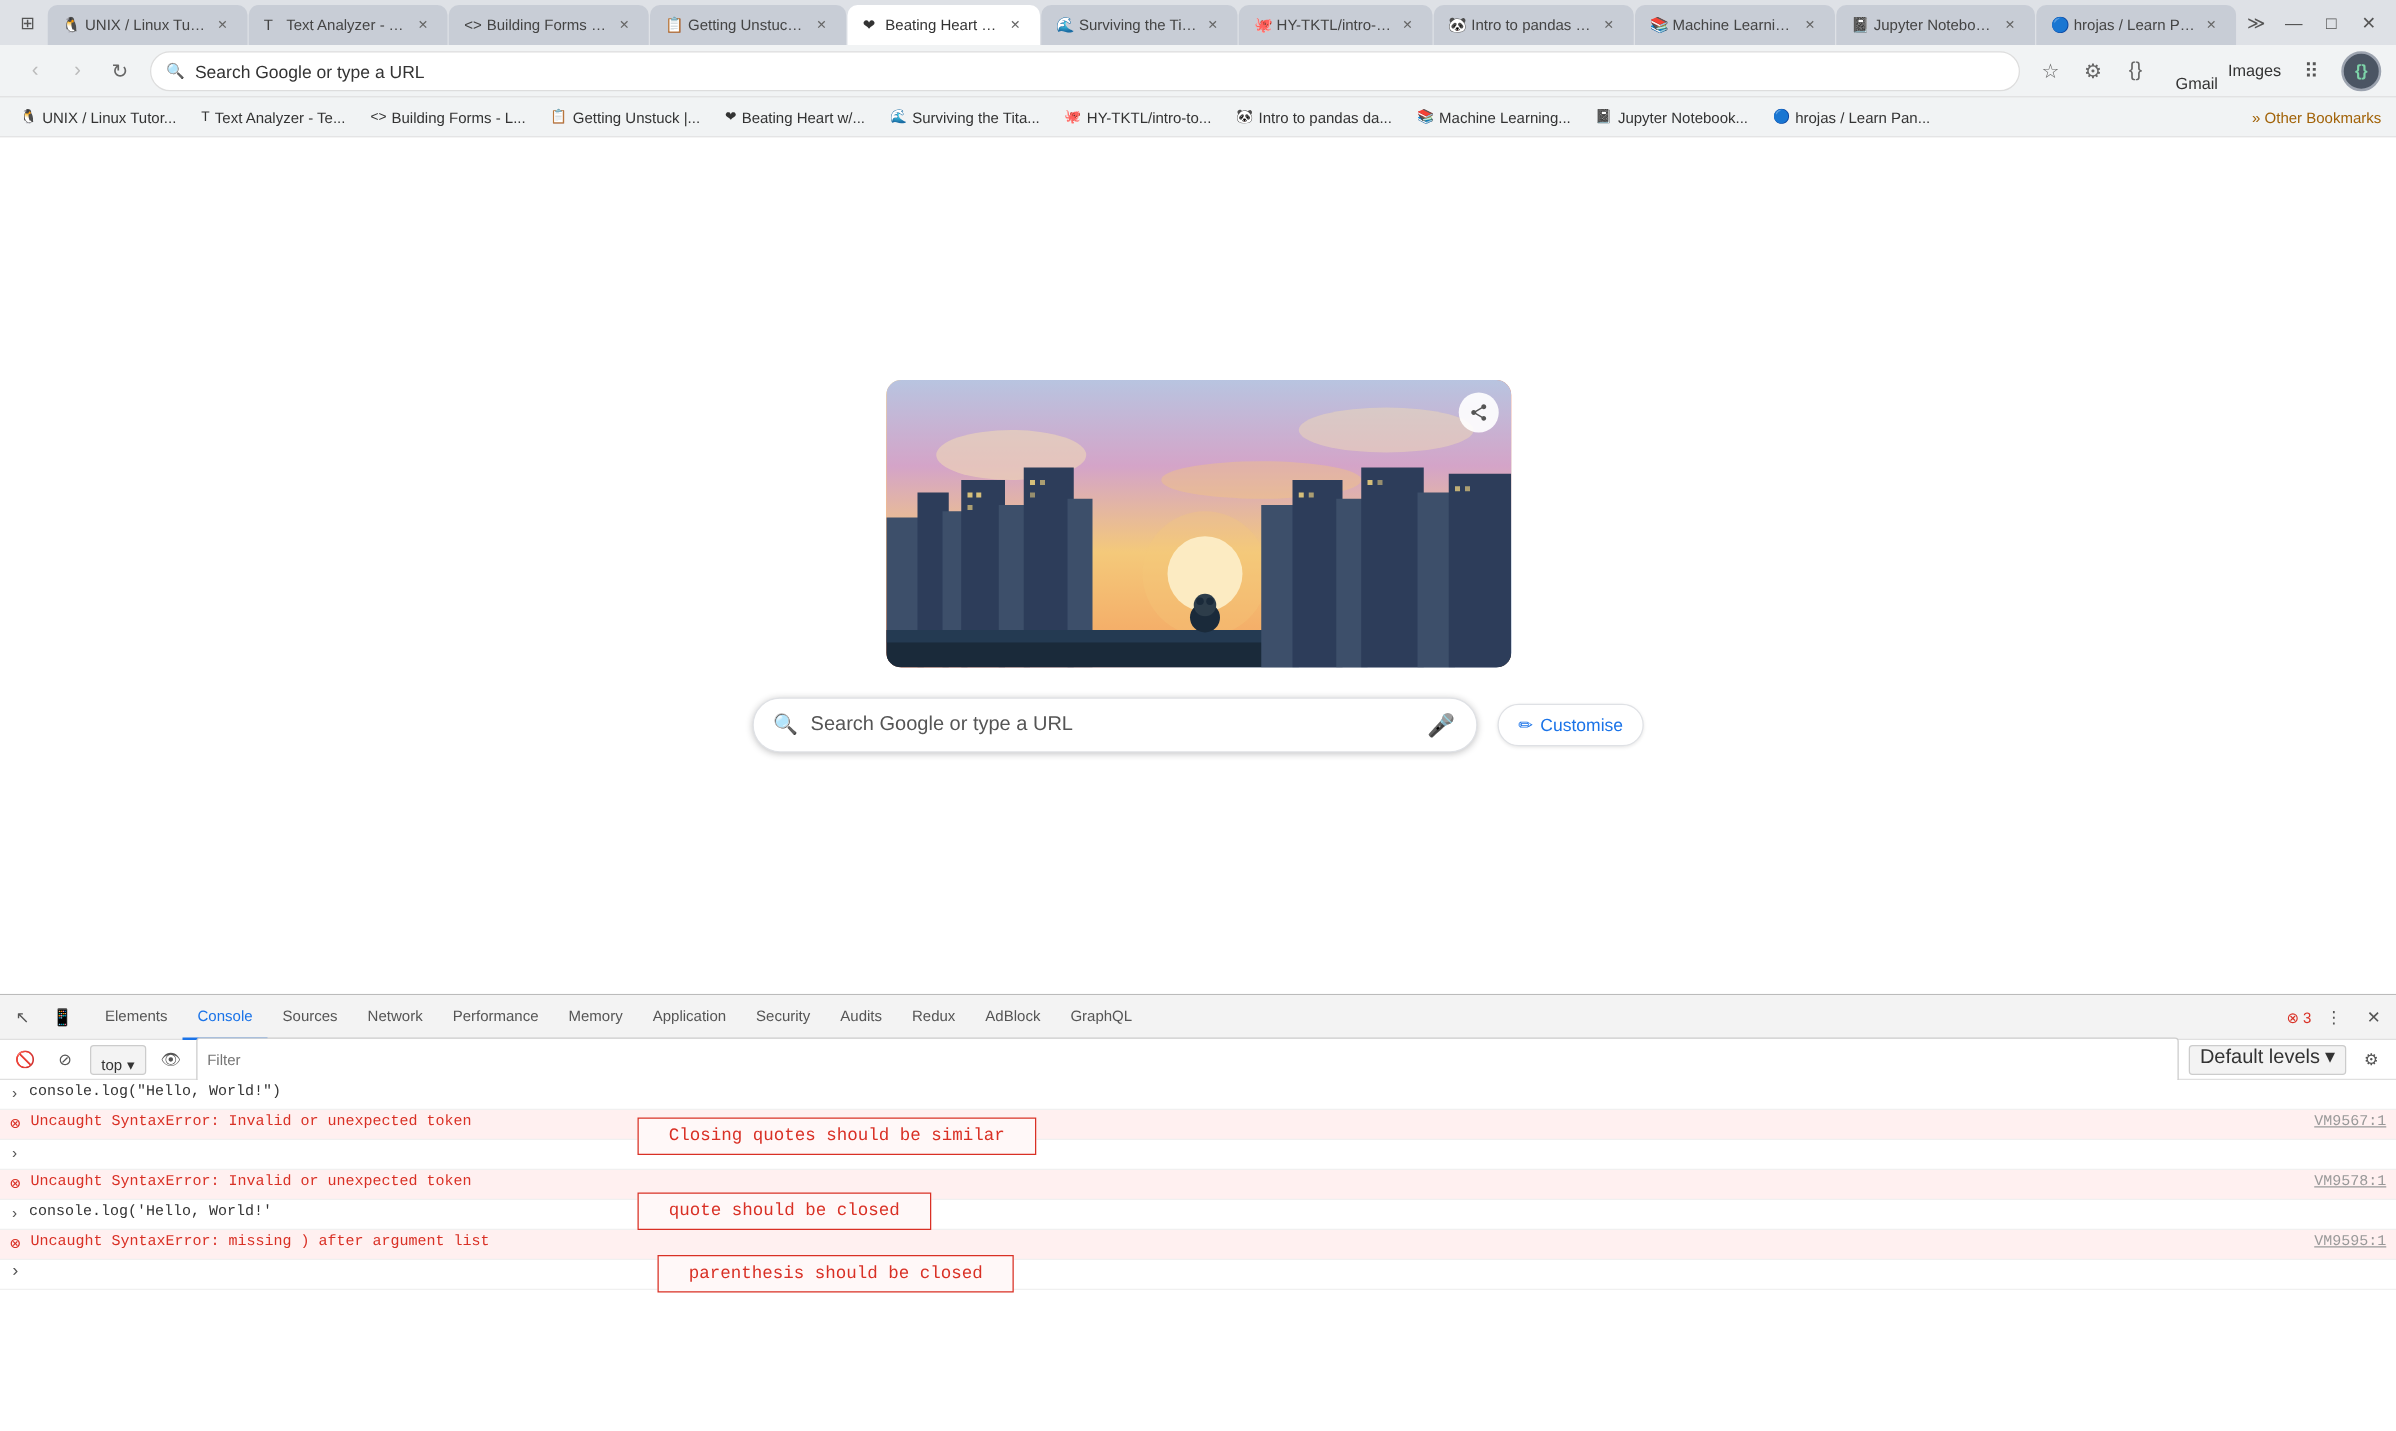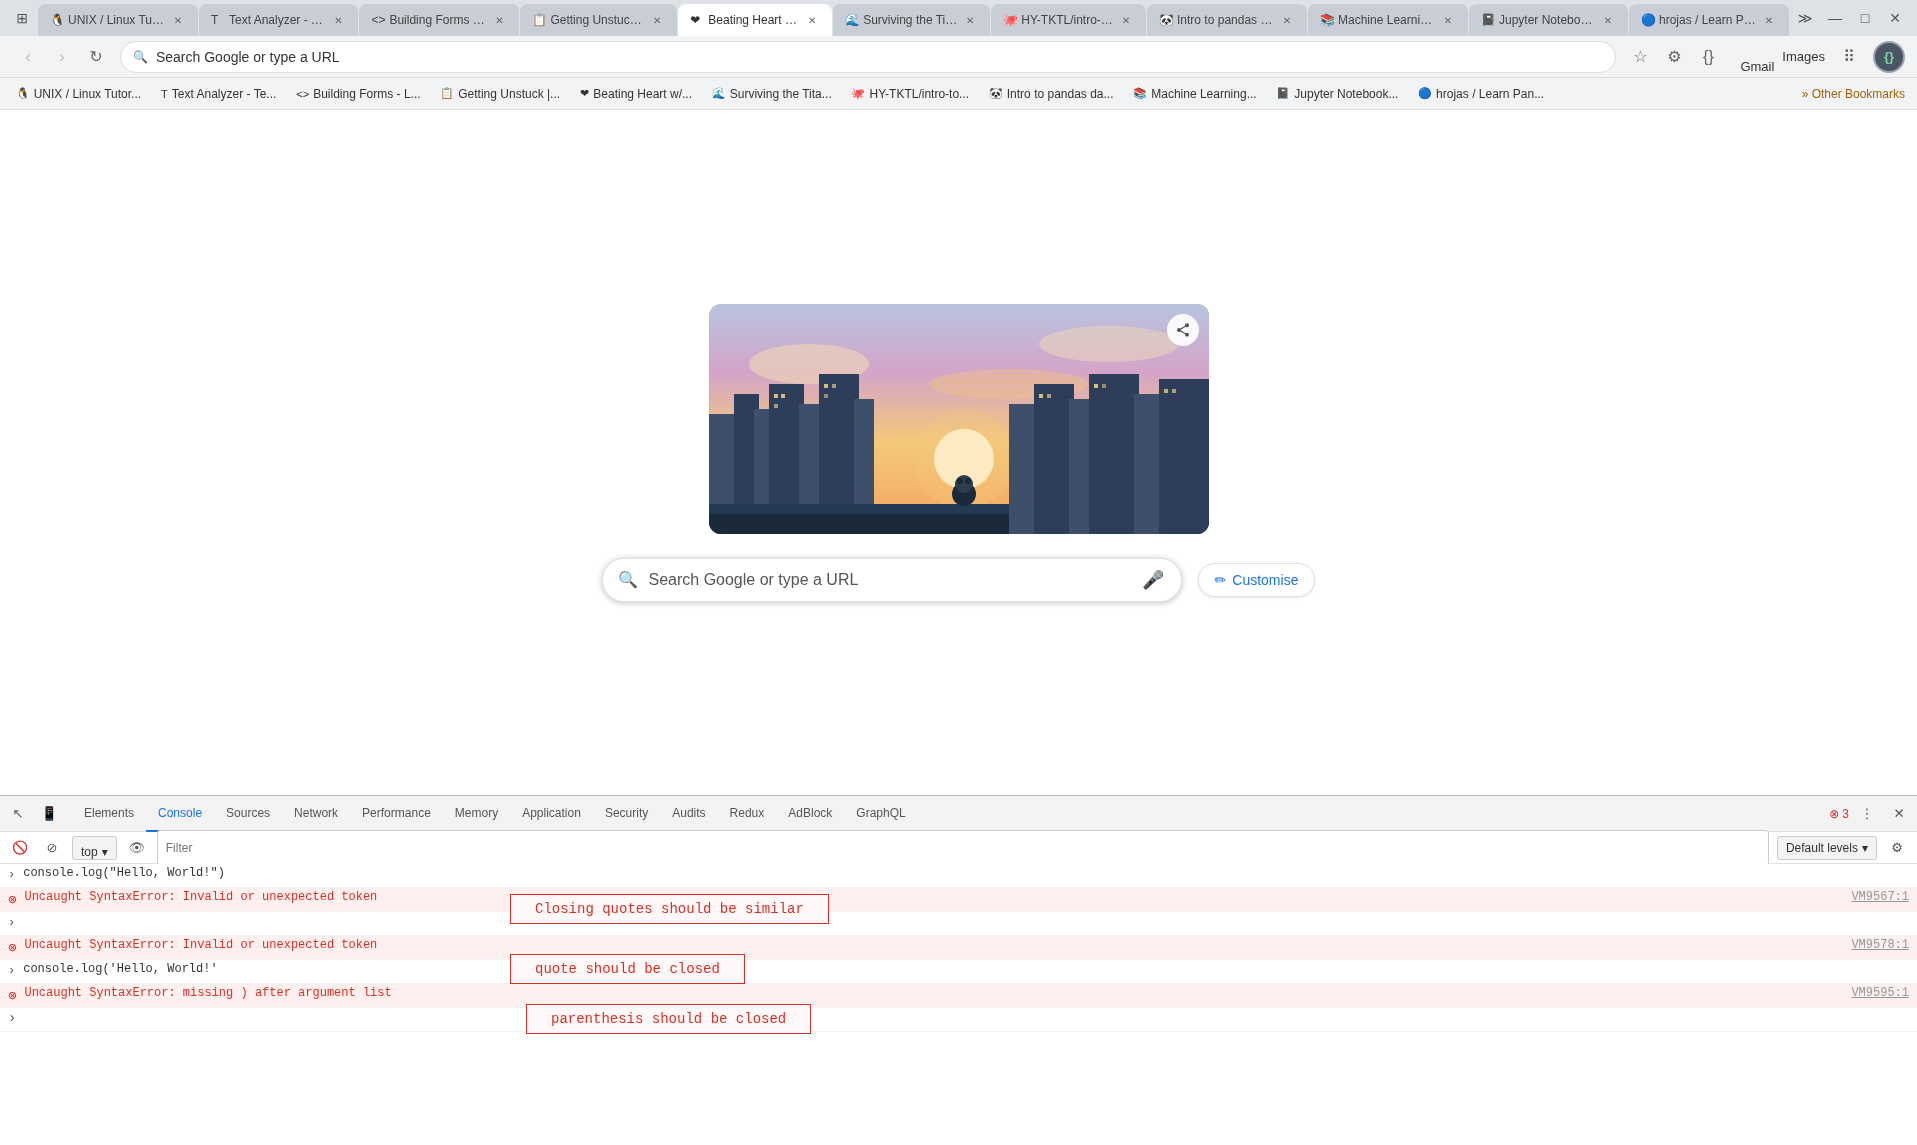--- a/index.html
+++ b/index.html
@@ -228,22 +228,22 @@
       border-radius: 3px; font-size: 12px; color: #333;
       cursor: pointer;
     }
     .filter-input {
       flex: 1; height: 36px;
       border: 1px solid #ccc; border-radius: 3px;
       padding: 0 8px; font-size: 12px; color: #333;
       background: #fff;
     }
     .default-levels {
-      display: flex; align-items: center; gap: 4px;
-      font-size: 12px; color: #333;
+      display: flex; align-items: flex-end; gap: 4px;
+      font-size: 16px; color: #333;
       padding: 4px 8px; height: 24px;
       border: 1px solid #ccc; border-radius: 3px;
       cursor: pointer; background: #f3f3f3;
     }
     .settings-icon { margin-left: auto; color: #555; cursor: pointer; }
 
     
     .console-output {
       flex: 1;
       overflow-y: auto;

